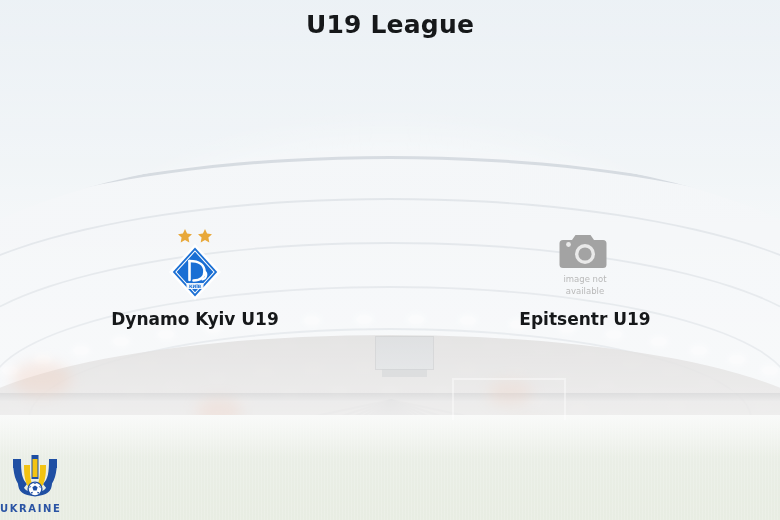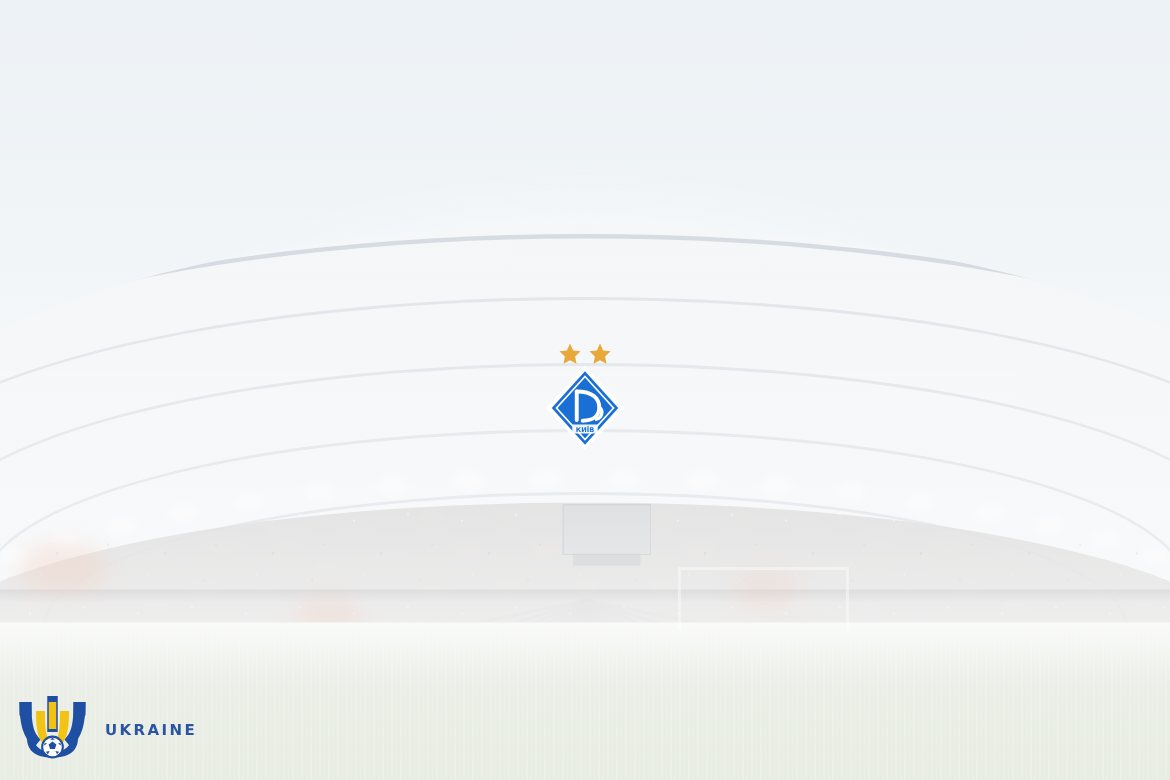--- a/index.html
+++ b/index.html
@@ -162,21 +162,21 @@
   }
   .ph-cap{
     font-size:8.5px;line-height:10px;color:#b9b9b9;
     text-align:center;font-family:"DejaVu Sans","Liberation Sans",sans-serif;
     margin-top:2px;
   }
 
   
   .fed{
     position:absolute;left:0;right:0;bottom:6px;
-    display:flex;align-items:center;
+    display:flex;flex-direction:column;align-items:flex-start;
   }
   .fed-word{
     font-size:10px;font-weight:bold;letter-spacing:1.6px;color:#2a54a4;
     margin-top:-2px;
   }
 </style>
 </head>
 <body>
 
 <div id="stage">
@@ -318,20 +318,21 @@
       <div class="pitch-grain"></div>
       <div class="pitch-haze"></div>
     </div>
     <div class="goal"></div>
 
     <div class="wash"></div>
   </div>
 
   <div class="fg">
 
+    <div class="title">U19 League</div>
 
 
     <div class="teams">
 
       <div class="team">
         <div class="crest-slot">
           <svg width="64" height="72" viewBox="0 0 64 72">
 
             <g fill="#e8a83a">
               <polygon points="22,1 24.1,5.6 29,6.2 25.4,9.6 26.3,14.5 22,12.1 17.7,14.5 18.6,9.6 15,6.2 19.9,5.6"></polygon>
@@ -347,22 +348,38 @@
             <g fill="none" stroke="#ffffff" stroke-width="2.6" stroke-linecap="round">
               <path d="M26.5 33 L26.5 52"></path>
               <path d="M26.5 33 C37.5 33 41.5 38 41.5 43.5 C41.5 49 37.5 52.5 30.5 52.5"></path>
             </g>
             <path d="M41.5 43.5 C44.5 45.5 43.5 50.5 39.5 51.5" fill="none" stroke="#ffffff" stroke-width="2.2" stroke-linecap="round"></path>
 
             <rect x="23.5" y="55" width="17" height="6" fill="#ffffff" opacity=".92"></rect>
             <text x="32" y="59.8" font-size="4.4" font-family="DejaVu Sans, sans-serif" fill="#1a6fd4" text-anchor="middle" font-weight="bold">КИЇВ</text>
           </svg>
         </div>
+        <div class="team-name">Dynamo Kyiv U19</div>
       </div>
 
+      <div class="team">
+        <div class="crest-slot">
+          <div class="placeholder">
+            <svg width="56" height="42" viewBox="0 0 56 42">
+              <path d="M6 10 h9 l3.5 -5 h15 l3.5 5 h9 a3.5 3.5 0 0 1 3.5 3.5 v21 a3.5 3.5 0 0 1 -3.5 3.5 h-40 a3.5 3.5 0 0 1 -3.5 -3.5 v-21 a3.5 3.5 0 0 1 3.5 -3.5 z" fill="#a3a3a3"></path>
+              <circle cx="28" cy="24" r="10" fill="#e9e9e9"></circle>
+              <circle cx="28" cy="24" r="6.6" fill="#a3a3a3"></circle>
+              <circle cx="11.5" cy="14.5" r="2.4" fill="#e9e9e9"></circle>
+            </svg>
+            <div class="ph-cap">image not</div>
+            <div class="ph-cap">available</div>
+          </div>
+        </div>
+        <div class="team-name">Epitsentr U19</div>
+      </div>
 
     </div>
 
     <div class="fed">
       <svg width="70" height="52" viewBox="0 0 70 52">
 
         <g fill="#1f4fa3">
           <path d="M31.5 2 h7 v24 h-7 z"></path>
           <path d="M13 6 h8 c0 14 1 20 6 25 l-4 5 C15 30 13 20 13 6 z"></path>
           <path d="M57 6 h-8 c0 14 -1 20 -6 25 l4 5 C55 30 57 20 57 6 z"></path>

